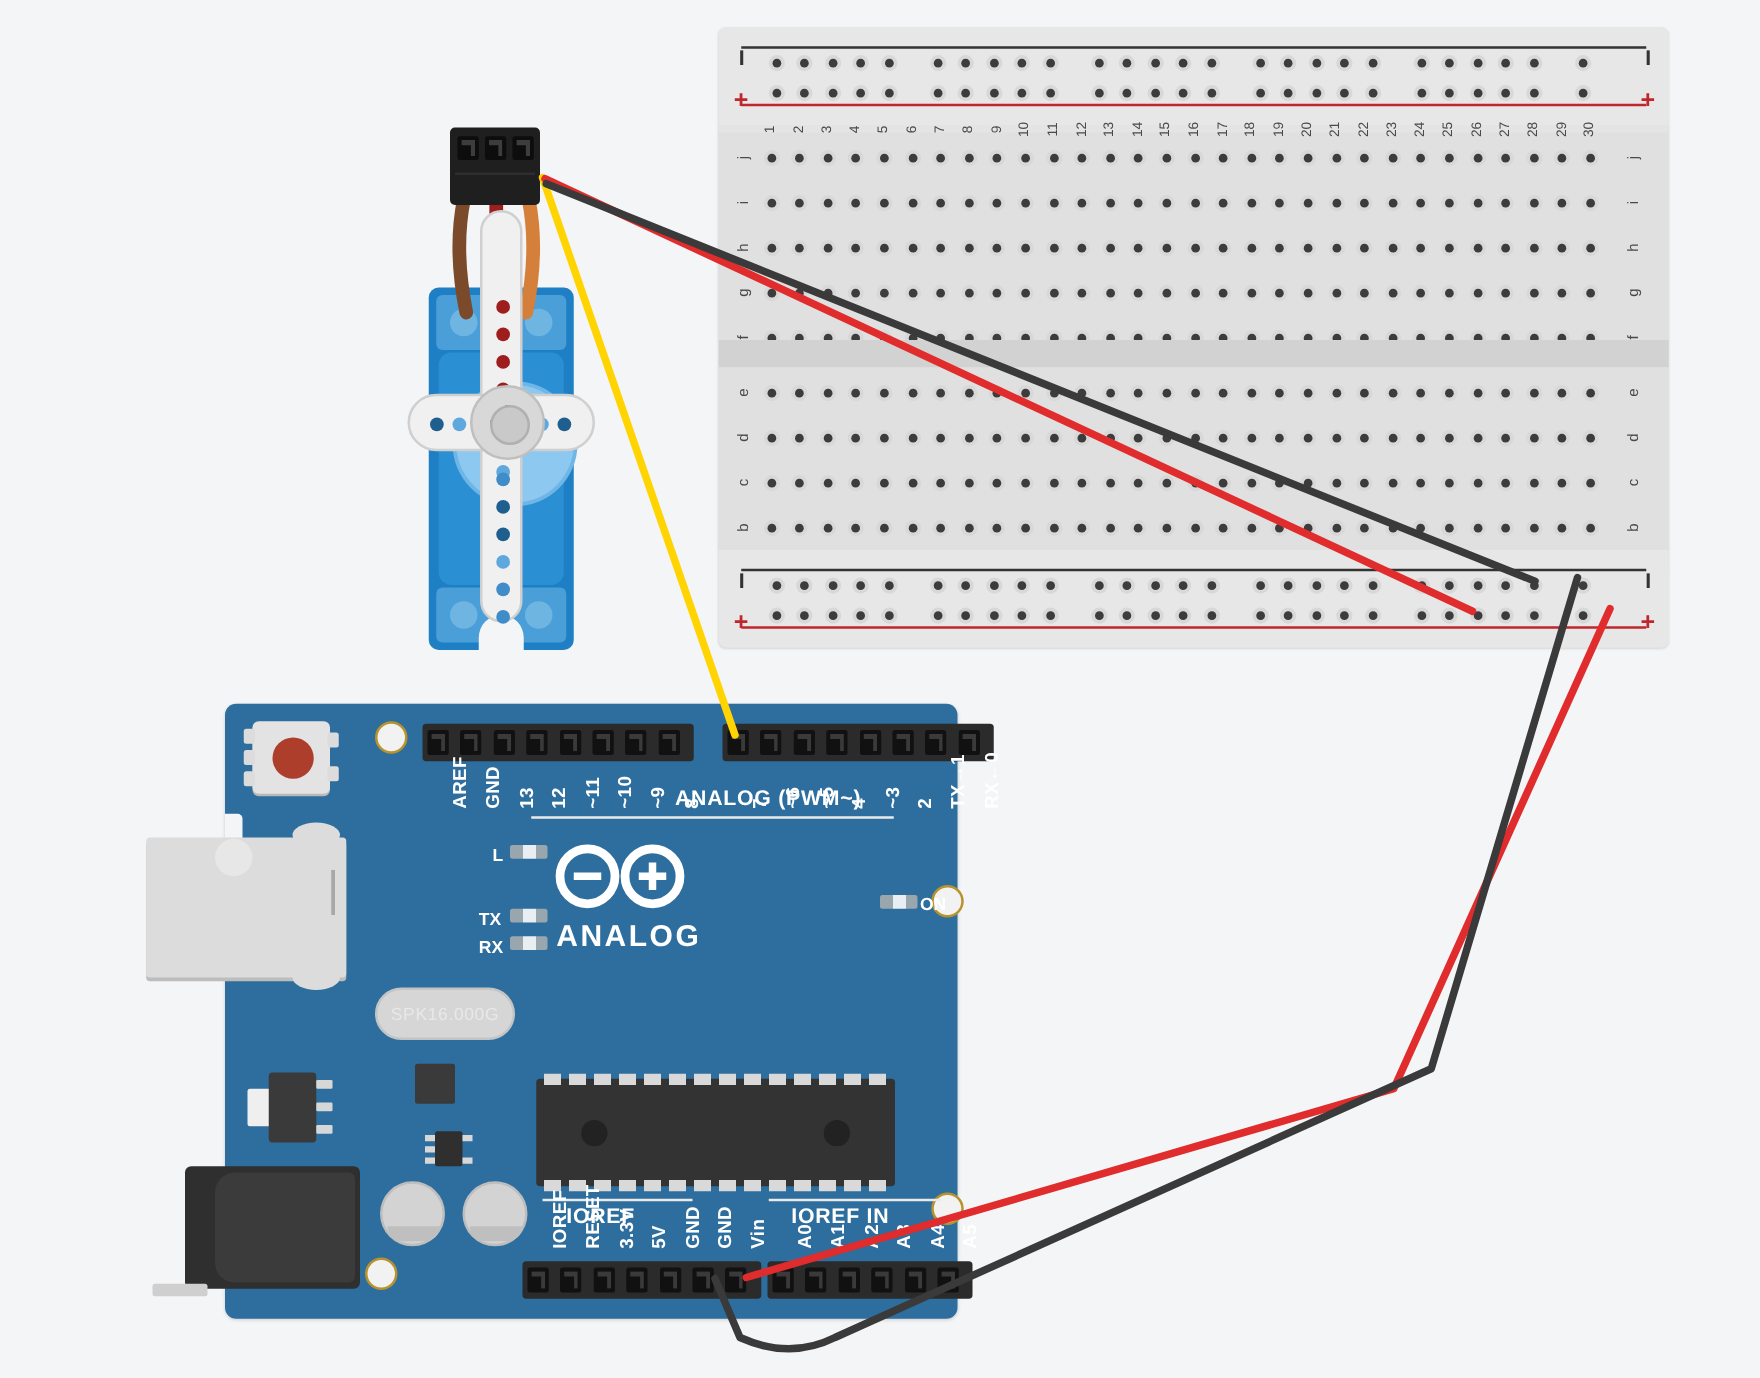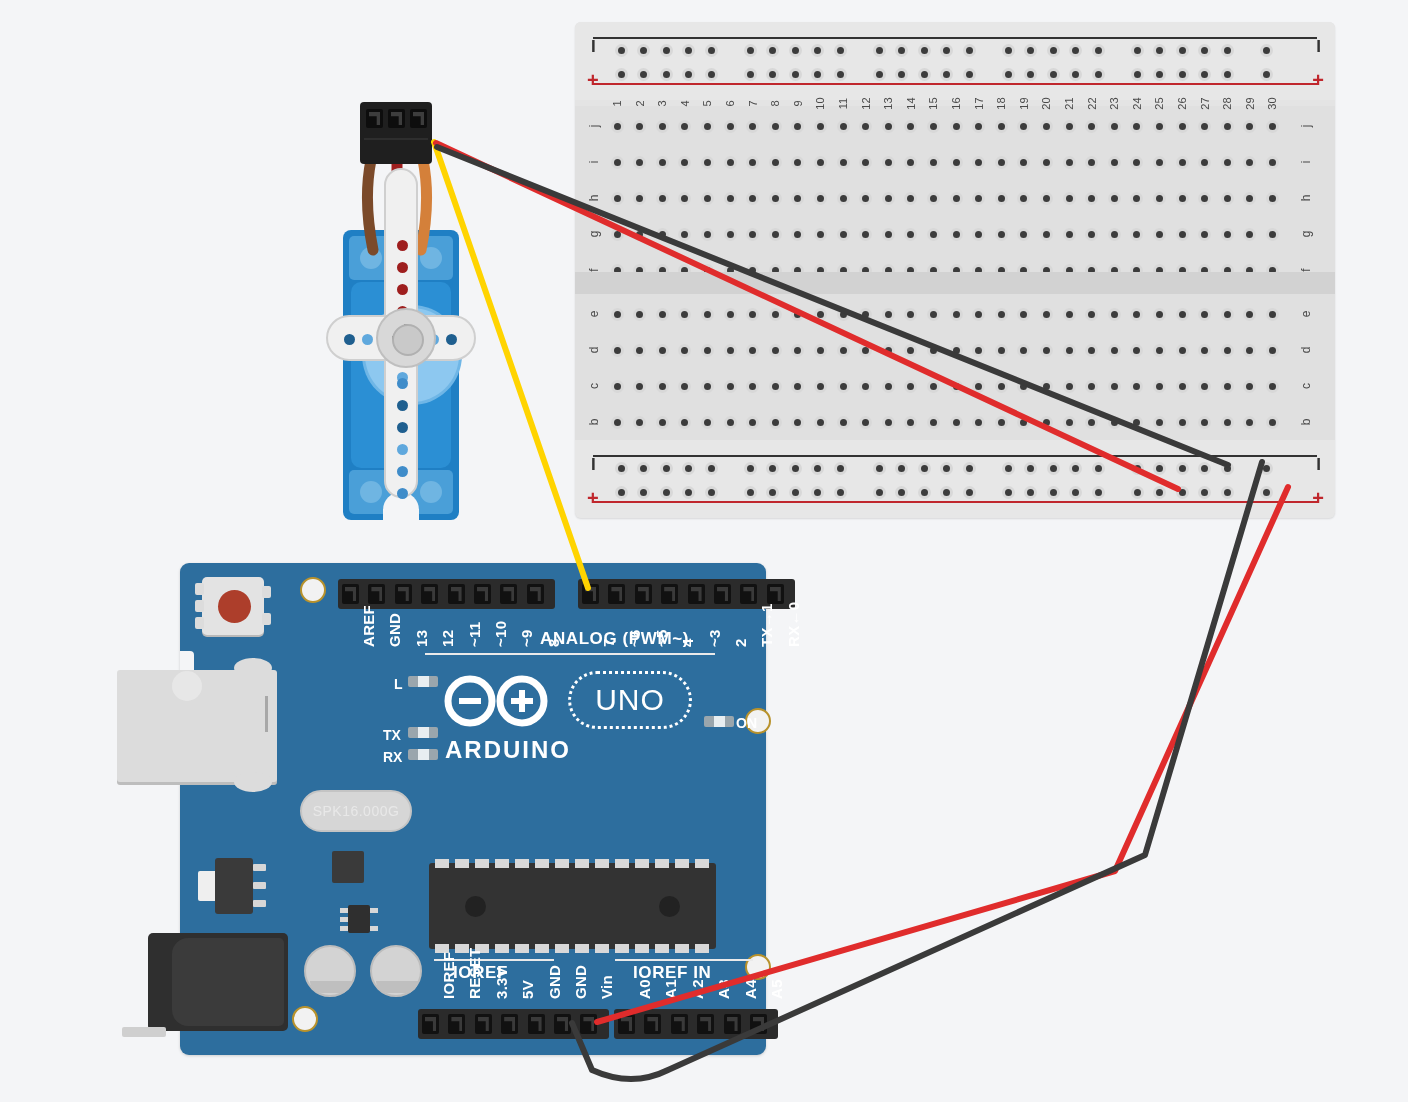--- a/index.html
+++ b/index.html
@@ -794,27 +794,22 @@
       <div class="mcu-dot" style="right:36px; top:33px;"></div>
     </div>
 
     <svg style="position:absolute; left:260px; top:110px; width:112px; height:56px;" viewBox="0 0 112 56">
       <circle cx="30" cy="28" r="22" fill="none" stroke="#fff" stroke-width="7"></circle>
       <circle cx="82" cy="28" r="22" fill="none" stroke="#fff" stroke-width="7"></circle>
       <rect x="19" y="25" width="22" height="6" fill="#fff"></rect>
       <rect x="71" y="25" width="22" height="6" fill="#fff"></rect>
       <rect x="79" y="17" width="6" height="22" fill="#fff"></rect>
     </svg>
-    <div class="sectlabel" style="left:265px; top:173px; font-size:24px; letter-spacing:2px;">ARDUINO</div>
-
-    <div style="position:absolute; left:388px; top:108px; width:124px; height:58px;
-                border:3px dotted #fff; border-radius:29px; display:flex;
-                align-items:center; justify-content:center;">
-      <span style="color:#fff; font-size:30px; letter-spacing:1px;">UNO</span>
-    </div>
+    <div class="sectlabel" style="left:265px; top:173px; font-size:24px; letter-spacing:2px;">ANALOG</div>
+
 
     <div class="led-lbl" style="left:214px; top:113px;">L</div>
     <div class="led-chip" style="left:228px; top:113px;"></div>
     <div class="led-lbl" style="left:203px; top:164px;">TX</div>
     <div class="led-chip" style="left:228px; top:164px;"></div>
     <div class="led-lbl" style="left:203px; top:186px;">RX</div>
     <div class="led-chip" style="left:228px; top:186px;"></div>
     <div class="led-chip" style="left:524px; top:153px;"></div>
     <div class="led-lbl" style="left:556px; top:152px;">ON</div>
 

